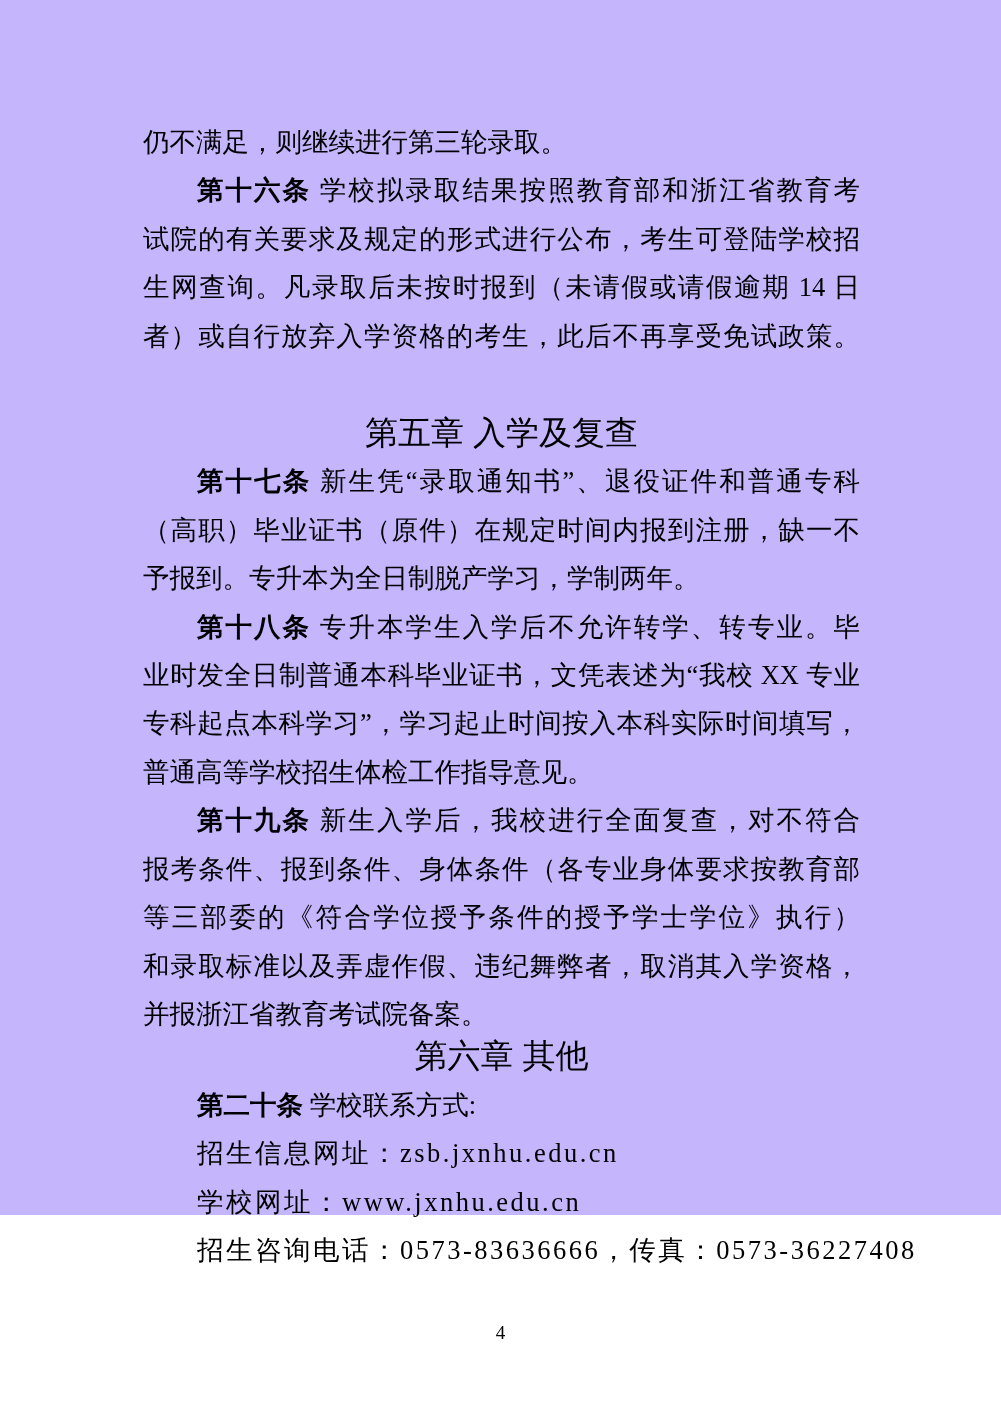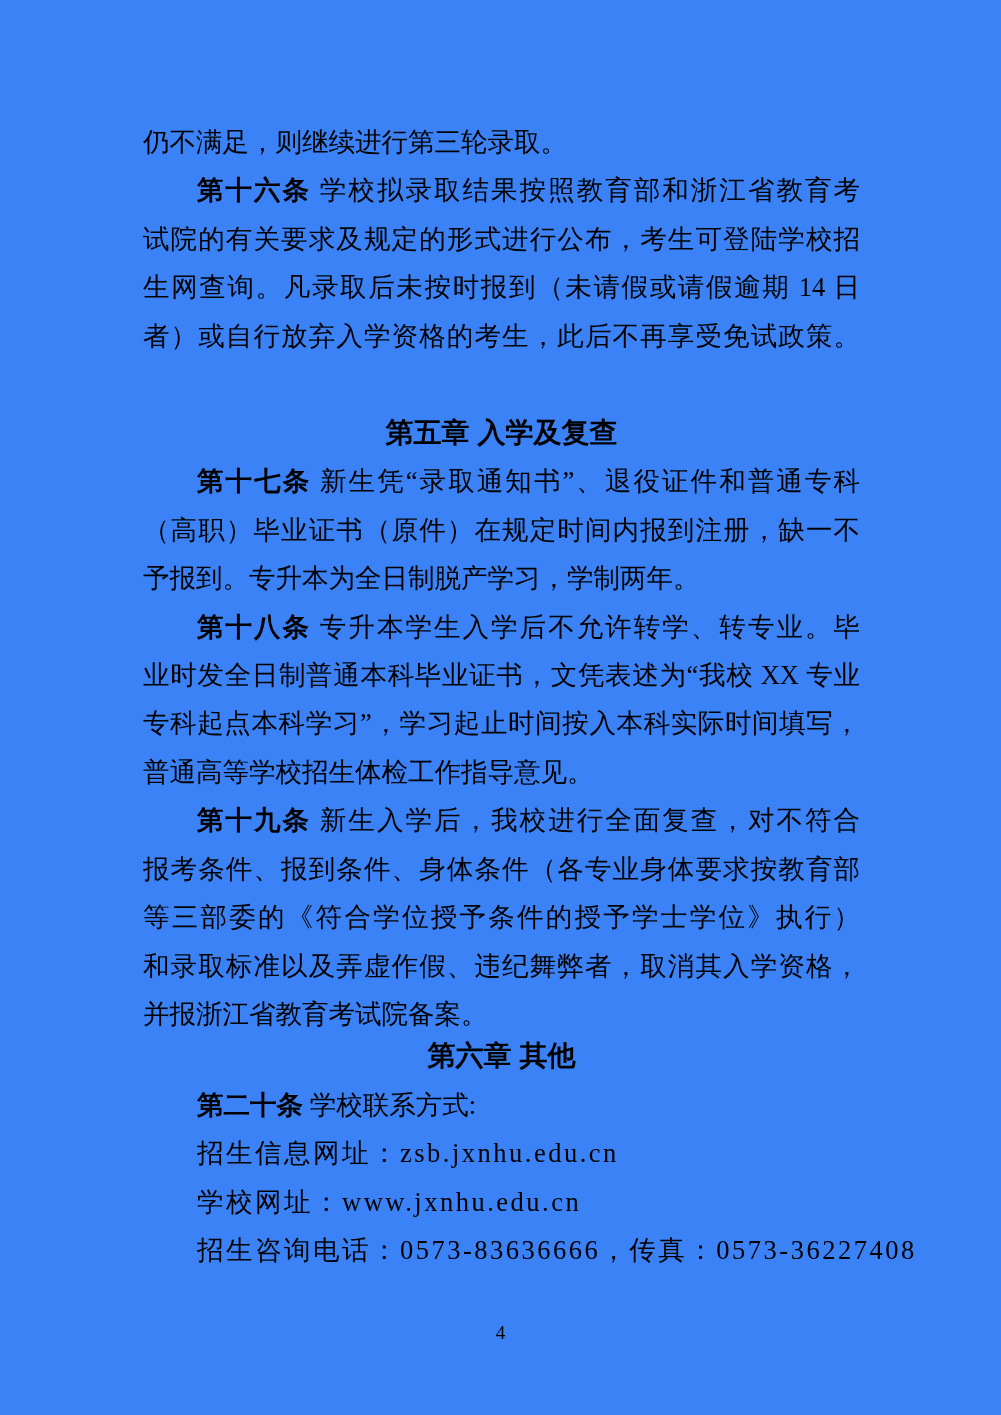--- a/index.html
+++ b/index.html
@@ -11,22 +11,22 @@
     width: 1001px;
     height: 1415px;
     position: relative;
     font-family: "Liberation Serif", "DejaVu Serif", serif;
     color: #000000;
     overflow: hidden;
   }
   .page {
     position: relative;
     width: 1001px;
-    height: 1415px;
-    background: #3b82f6;
+    height: 1215px;
+    background: #c4b5fd;
   }
   .content {
     position: absolute;
     left: 143px;
     top: 118px;
     width: 717px;
     font-size: 26.5px;
     line-height: 48.4px;
   }
   .line {
@@ -38,22 +38,22 @@
     text-align-last: left;
   }
   .indent {
     text-indent: 54px;
   }
   .term {
     font-weight: 700;
   }
   .chapter {
     font-family: "Liberation Sans", "DejaVu Sans", sans-serif;
-    font-weight: 700;
-    font-size: 28px;
+    font-weight: 400;
+    font-size: 33px;
     text-align: left;
     text-align-last: center;
     line-height: 48.4px;
   }
   .spacer {
     height: 49px;
   }
   .pull-up {
     margin-top: -6px;
   }

